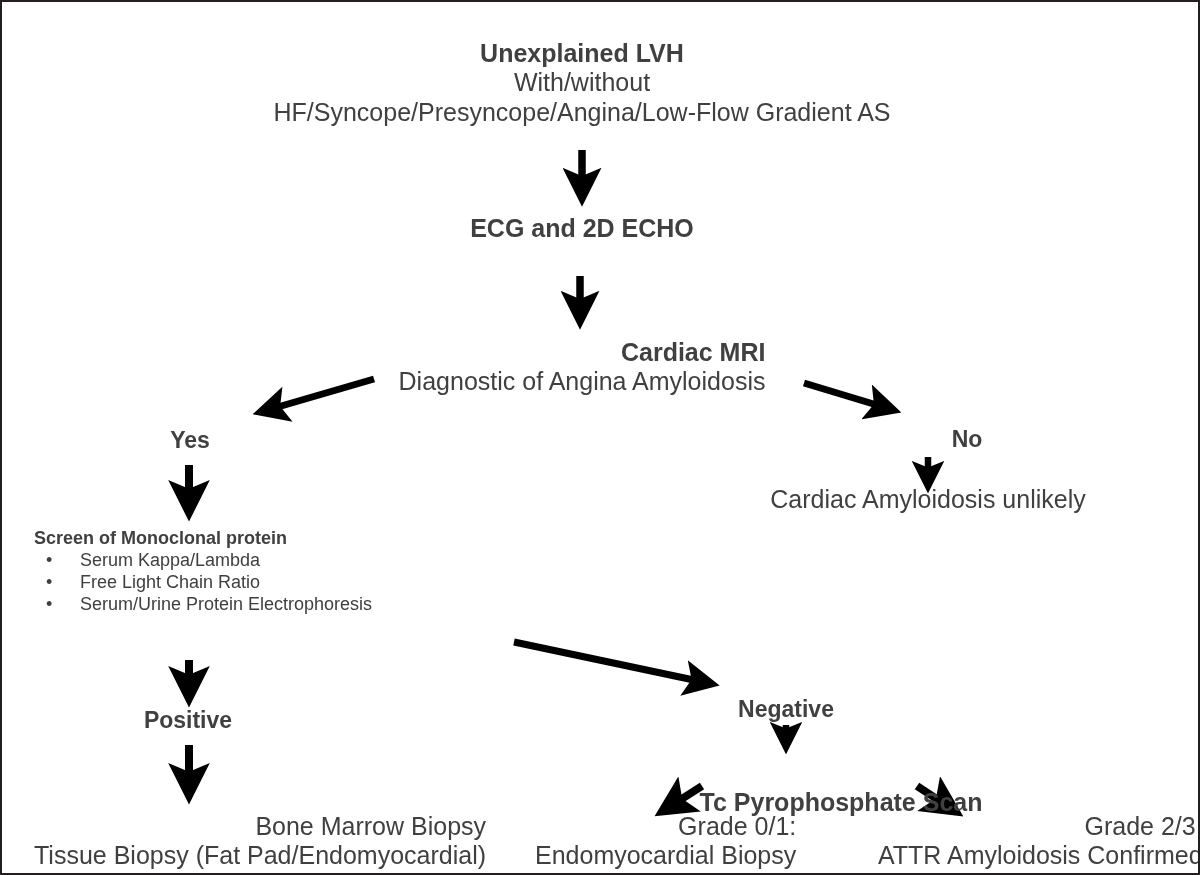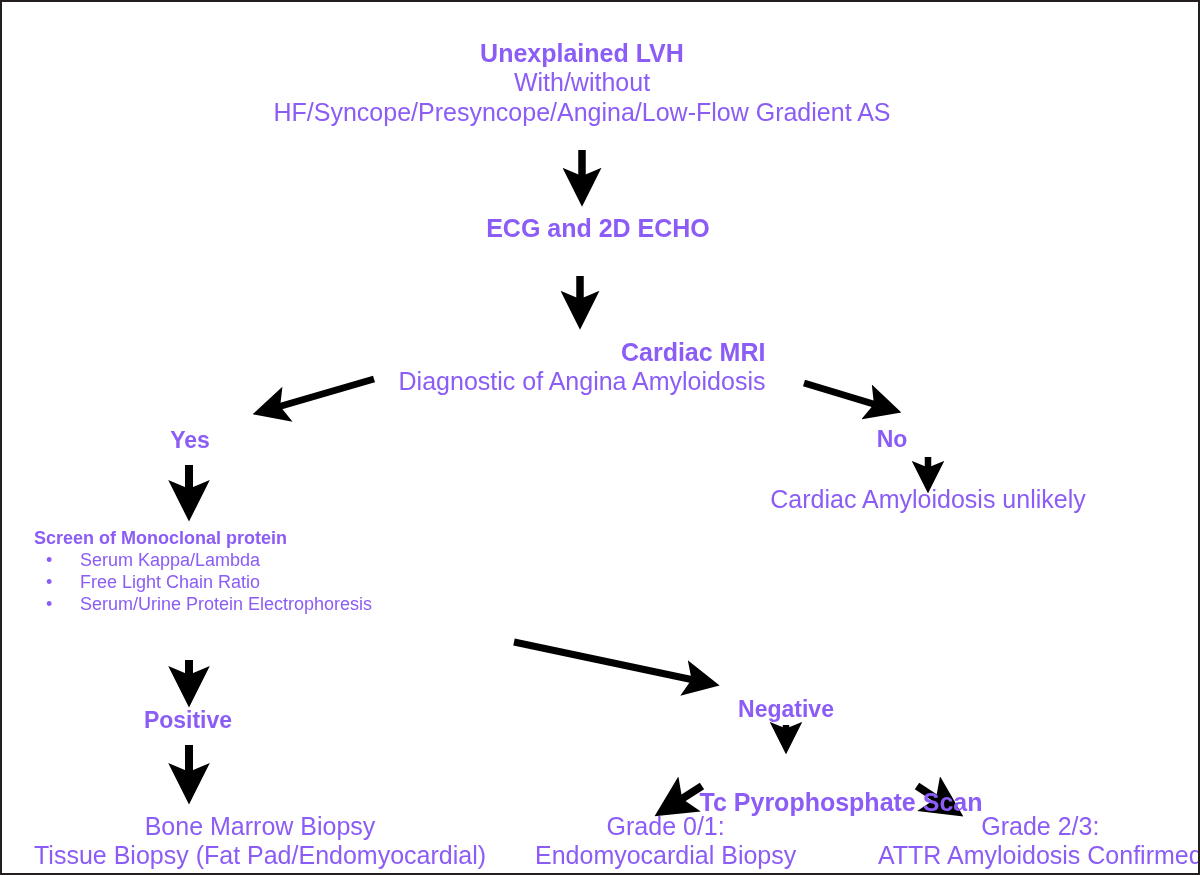--- a/index.html
+++ b/index.html
@@ -10,33 +10,33 @@
   }
   #canvas {
     position: relative;
     width: 1200px;
     height: 875px;
     background: #ffffff;
     border: 2px solid #231f20;
     box-sizing: border-box;
     overflow: hidden;
     font-family: "Liberation Sans", sans-serif;
-    color: #8b5cf6;
+    color: #404040;
   }
   .node {
     position: absolute;
     line-height: 1.17;
     white-space: nowrap;
   }
   .node .line {
     display: block;
   }
   .b { font-weight: bold; }
   .ctr { text-align: center; transform: translateX(-50%); }
-  .lft { text-align: center; }
+  .lft { text-align: right; }
 
   .t-title   { font-size: 25px; }
   .t-body    { font-size: 25px; }
   .t-label   { font-size: 23px; font-weight: bold; text-align: right; }
   .t-leaf    { font-size: 25px; }
 
   .bullets {
     position: absolute;
     font-size: 18px;
     line-height: 1.22;
@@ -107,34 +107,34 @@
 
     <line x1="915" y1="784" x2="950" y2="807" stroke="#000" stroke-width="8" marker-end="url(#ah)"></line>
   </svg>
 
   <div class="node ctr t-title" style="left:580px; top:37px;">
     <span class="line b">Unexplained LVH</span>
     <span class="line">With/without</span>
     <span class="line">HF/Syncope/Presyncope/Angina/Low-Flow Gradient AS</span>
   </div>
 
-  <div class="node ctr t-body" style="left:580px; top:212px;margin-left:16px;">
+  <div class="node ctr t-body" style="left:580px; top:212px;">
     <span class="line b">ECG and 2D ECHO</span>
   </div>
 
   <div class="node ctr t-body" style="left:580px; top:336px;text-align:right;">
     <span class="line b">Cardiac MRI</span>
     <span class="line">Diagnostic of Angina Amyloidosis</span>
   </div>
 
   <div class="node ctr t-label" style="left:188px; top:425px;">
     <span class="line">Yes</span>
   </div>
 
-  <div class="node ctr t-label" style="left:890px; top:424px;">
+  <div class="node ctr t-label" style="left:965px; top:424px;">
     <span class="line">No</span>
   </div>
 
   <div class="node ctr t-leaf" style="left:926px; top:483px;text-align:center;">
     <span class="line">Cardiac Amyloidosis unlikely</span>
   </div>
 
   <div class="bullets" style="left:32px; top:526px;">
     <span class="hdr">Screen of Monoclonal protein</span>
     <ul>

